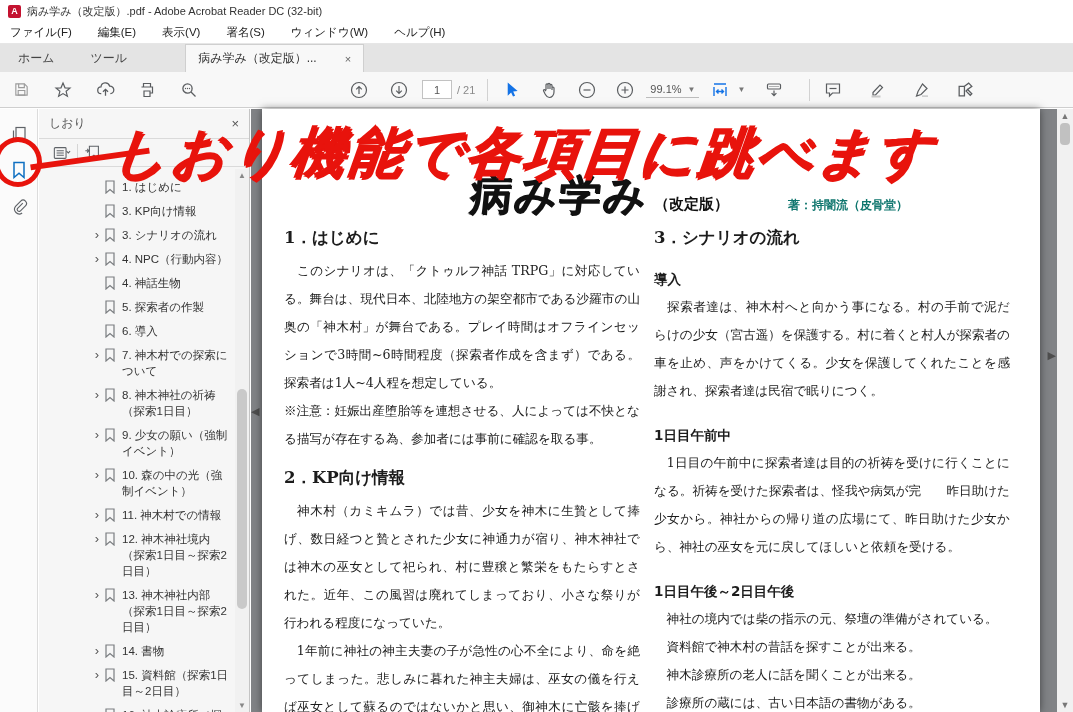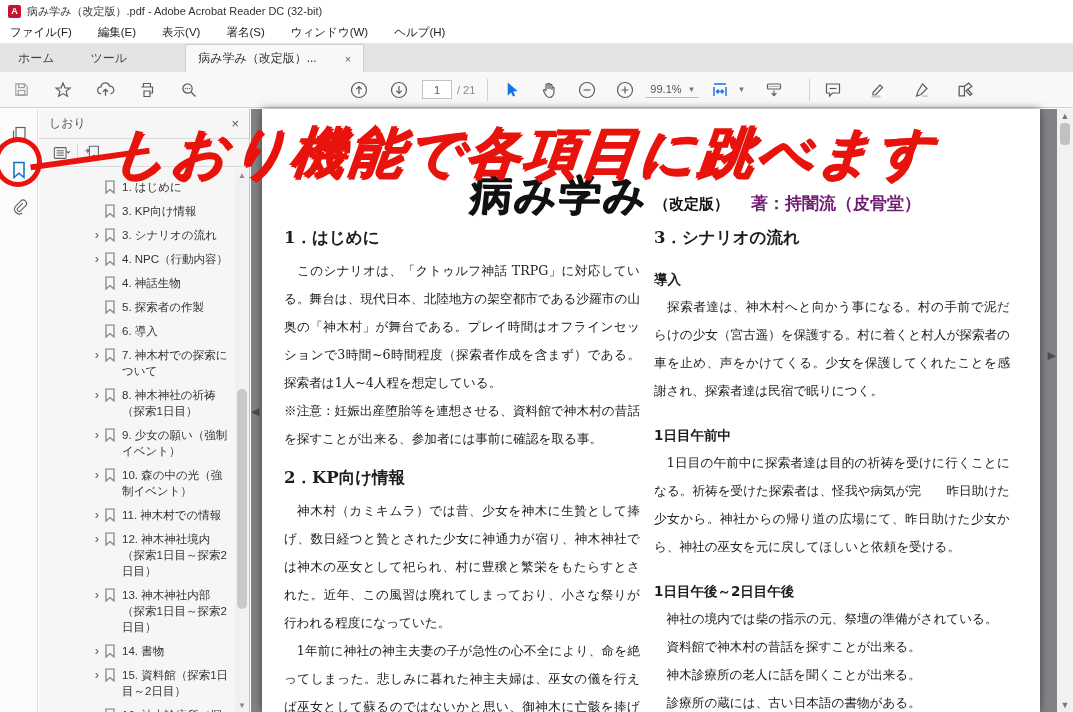--- a/index.html
+++ b/index.html
@@ -52,21 +52,21 @@
   .collapse-arrow { position:absolute; left:0px; top:296px; color:#4d4d4d; font-size:11px; }
   .expand-arrow { position:absolute; right:17px; top:240px; color:#4d4d4d; font-size:11px; }
   .doc-scroll { position:absolute; right:0; top:0; bottom:0; width:16px; background:#f1f1f1; }
   .doc-scroll .chev { position:absolute; left:0; width:16px; text-align:center; font-size:9px; color:#777; }
   .doc-thumb { position:absolute; left:3px; top:14px; width:10px; height:22px; background:#c1c1c1; border-radius:4px; }
 
   
   .doc-titleline { position:absolute; left:208px; top:58px; display:flex; align-items:baseline; white-space:nowrap; }
   .doc-title { font-family:"DejaVu Serif", serif; font-weight:900; font-size:42px; color:#111; transform:skewX(-6deg); letter-spacing:2px; text-shadow:1px 1px 0 #111; }
   .doc-title-suffix { font-family:"DejaVu Serif", serif; font-weight:bold; font-size:15px; color:#111; margin-left:6px; }
-  .doc-author { font-family:"DejaVu Serif", serif; font-weight:bold; font-size:17px; color:#701a75; margin-left:22px; }
+  .doc-author { font-family:"DejaVu Serif", serif; font-weight:bold; font-size:12px; color:#0f766e; margin-left:59px; }
 
   .col { position:absolute; top:118px; font-family:"DejaVu Serif", serif; color:#1c1c1c; }
   .col-left  { left:22px;  width:356px; }
   .col-right { left:392px; width:356px; }
   .col h3 { font-size:16.5px; font-weight:bold; margin:14px 0 8px; font-family:"DejaVu Serif", serif; }
   .col h4 { font-size:13.5px; font-weight:bold; margin:22px 0 4px; font-family:"DejaVu Sans", sans-serif; }
   .col p  { font-size:12.6px; line-height:28px; text-align:justify; }
   .col h3:first-child { margin-top:0; }
 
   
@@ -426,21 +426,21 @@
 
     <div class="page">
       <div class="doc-titleline">
         <span class="doc-title">病み学み</span>
         <span class="doc-title-suffix">（改定版）</span>
         <span class="doc-author">著：持闇流（皮骨堂）</span>
       </div>
       <div class="col col-left">
           <h3>1．はじめに</h3>
           <p>　このシナリオは、「クトゥルフ神話 TRPG」に対応している。舞台は、現代日本、北陸地方の架空都市である沙羅市の山奥の「神木村」が舞台である。プレイ時間はオフラインセッションで3時間~6時間程度（探索者作成を含まず）である。探索者は1人~4人程を想定している。</p>
-          <p>※注意：妊娠出産堕胎等を連想させる、資料館で神木村の昔話を探すことが出来る、参加者には事前に確認を取る事。</p>
+          <p>※注意：妊娠出産堕胎等を連想させる、人によっては不快となる描写が存在する為、参加者には事前に確認を取る事。</p>
           <h3>2．KP向け情報</h3>
           <p>　神木村（カミキムラ）では昔、少女を神木に生贄として捧げ、数日経つと贄とされた少女に神通力が宿り、神木神社では神木の巫女として祀られ、村に豊穣と繁栄をもたらすとされた。近年、この風習は廃れてしまっており、小さな祭りが行われる程度になっていた。</p>
           <p>　1年前に神社の神主夫妻の子が急性の心不全により、命を絶ってしまった。悲しみに暮れた神主夫婦は、巫女の儀を行えば巫女として蘇るのではないかと思い、御神木に亡骸を捧げた。</p>
         </div>
       <div class="col col-right">
           <h3>3．シナリオの流れ</h3>
           <h4>導入</h4>
           <p>　探索者達は、神木村へと向かう事になる。村の手前で泥だらけの少女（宮古遥）を保護する。村に着くと村人が探索者の車を止め、声をかけてくる。少女を保護してくれたことを感謝され、探索者達は民宿で眠りにつく。</p>
           <h4>1日目午前中</h4>
           <p>　1日目の午前中に探索者達は目的の祈祷を受けに行くことになる。祈祷を受けた探索者は、怪我や病気が完　　昨日助けた少女から。神社からの帰り道の広場にて、昨日助けた少女から、神社の巫女を元に戻してほしいと依頼を受ける。</p>

